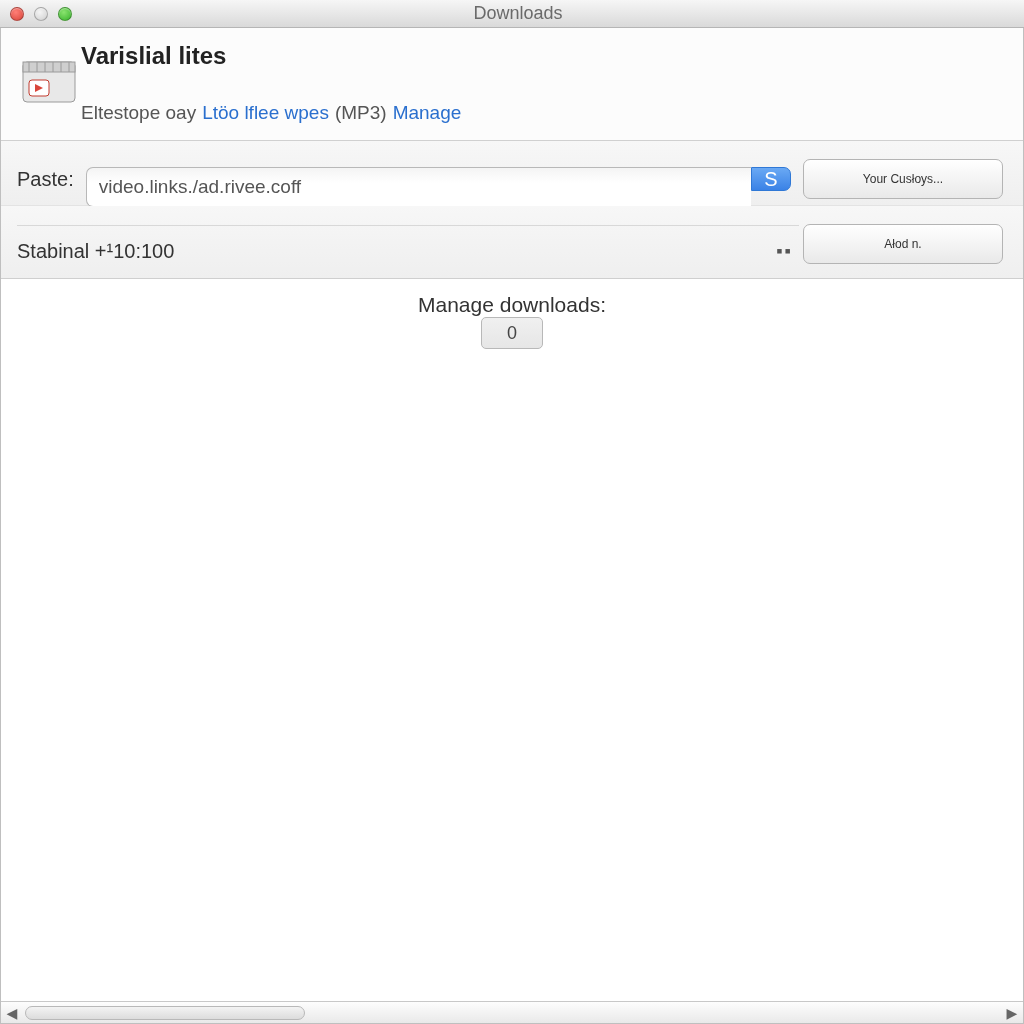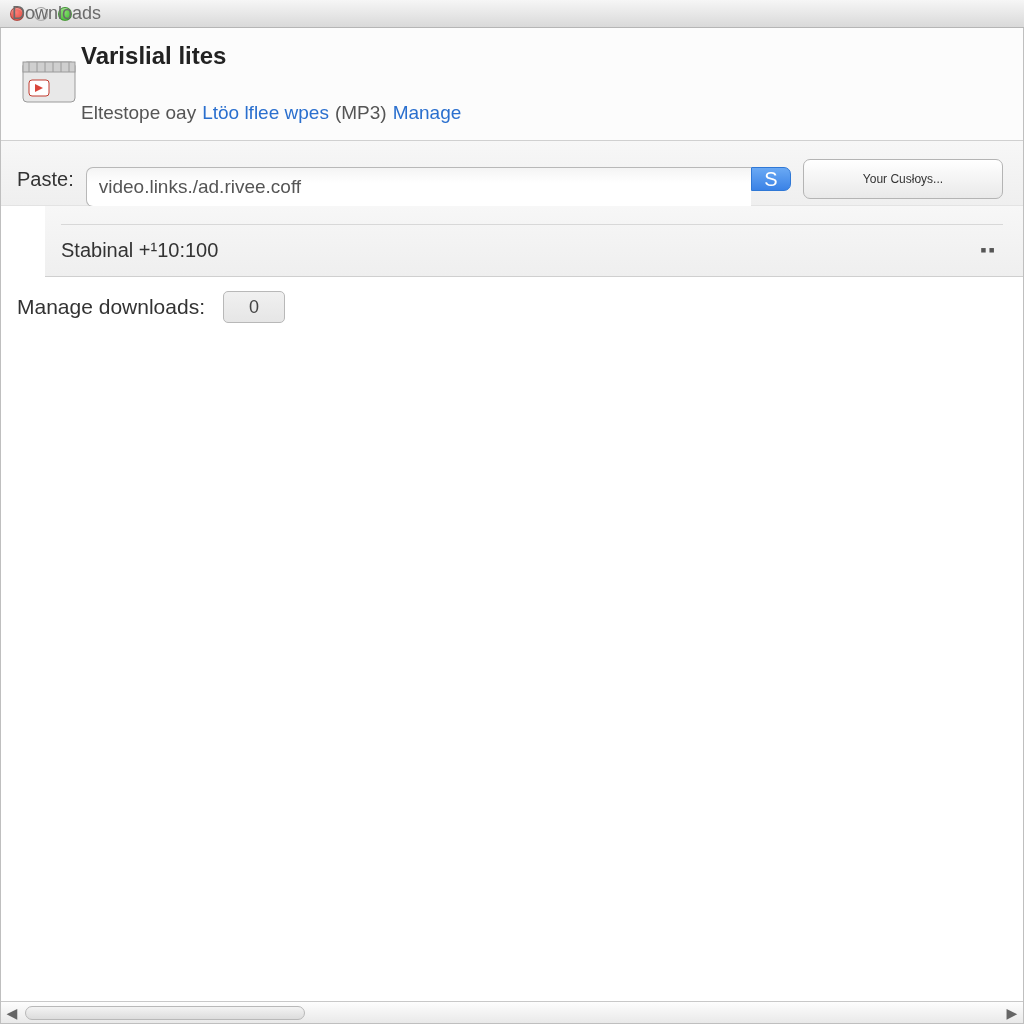--- a/index.html
+++ b/index.html
@@ -14,21 +14,21 @@
     display: flex; align-items: center;
     position: relative;
     padding-left: 10px;
   }
   .traffic-lights { display: flex; gap: 10px; align-items: center; }
   .tl { width: 14px; height: 14px; border-radius: 50%; border: 1px solid rgba(0,0,0,.25); box-shadow: inset 0 1px 1px rgba(255,255,255,.4); }
   .tl.red { background: radial-gradient(circle at 40% 35%, #ff7f77, #d9453a); }
   .tl.yellow { background: radial-gradient(circle at 40% 35%, #f4f4f4, #cfcfcf); }
   .tl.green { background: radial-gradient(circle at 40% 35%, #8ae36f, #37b32b); }
   .titlebar .title {
-    position: absolute; left: 12px; right: 0; 
+    position: absolute; left: 12px; right: 0; text-align: center;
     font-size: 18px; color: #6a6a6a; font-weight: 400;
     pointer-events: none;
   }
 
   
   .window-body {
     flex: 1; background: #fff; border: 1px solid #bfbfbf; border-top: none;
     display: flex; flex-direction: column;
   }
 
@@ -82,36 +82,35 @@
     box-shadow: 0 1px 0 rgba(255,255,255,.6) inset;
     min-width: 200px;
   }
 
   
   .status-row {
     display: flex; align-items: center; gap: 4px;
     padding: 18px 20px 14px 16px;
     background: linear-gradient(#f7f7f7, #efefef);
     border-bottom: 1px solid #cfcfcf;
-    margin-left: 44px;
   }
   .status-left {
     flex: 1; display: flex; align-items: center; gap: 12px;
     border-top: 1px solid #d8d8d8;
     padding-top: 14px;
     font-size: 20px; color: #333;
   }
   .status-dots { color: #555; font-size: 18px; letter-spacing: 2px; margin-right: 6px; }
 
   
   .manage-row {
-    display: flex; align-items: center; gap: 18px;
+    display: flex; align-items: center; 
     padding: 14px 16px;
     background: #fff;
-    font-size: 21px; color: #333;
+    font-size: 21px; color: #333; flex-direction: column;
   }
   .count-box {
     min-width: 62px; height: 32px; border: 1px solid #b8b8b8; border-radius: 5px;
     background: linear-gradient(#f0f0f0, #e6e6e6);
     display: flex; align-items: center; justify-content: center;
     font-size: 18px; color: #444;
   }
 
   
   .content { flex: 1; background: #fff; }
@@ -179,20 +178,21 @@
     </div>
     <div class="btn">Your Cusłoys...</div>
   </div>
 
   <div class="status-row">
     <div class="status-left">
       <span>Stabinal +¹10:100</span>
       <span style="flex:1"></span>
       <span class="status-dots">▪▪</span>
     </div>
+    <div class="btn" style="min-width:200px">Ałod n.</div>
   </div>
 
   <div class="manage-row">
     <span>Manage downloads:</span>
     <div class="count-box">0</div>
   </div>
 
   <div class="content"></div>
 
   <div class="hscrollbar">

